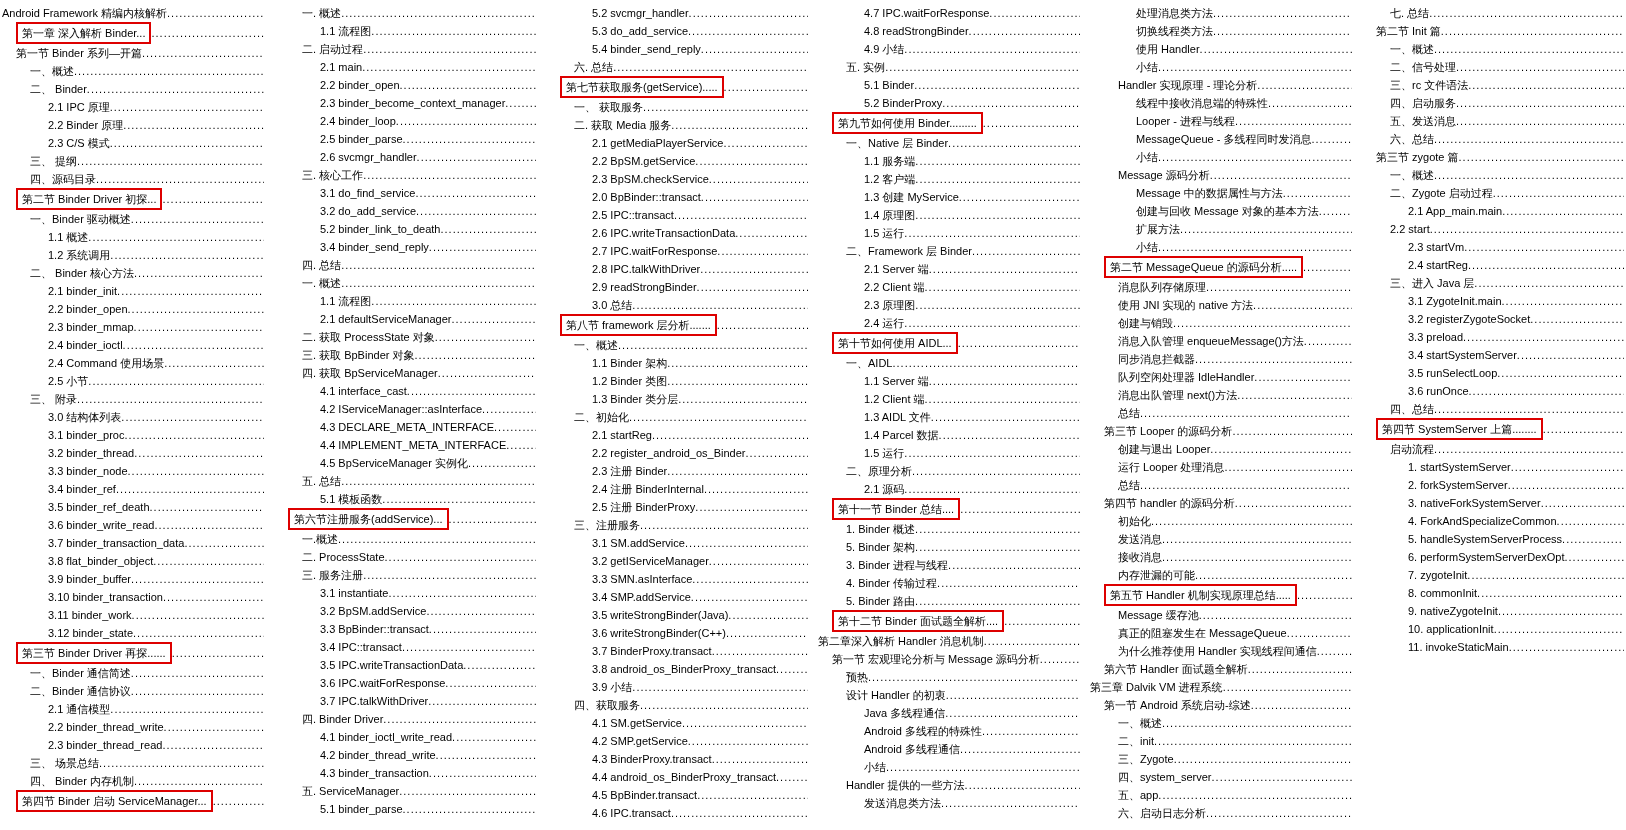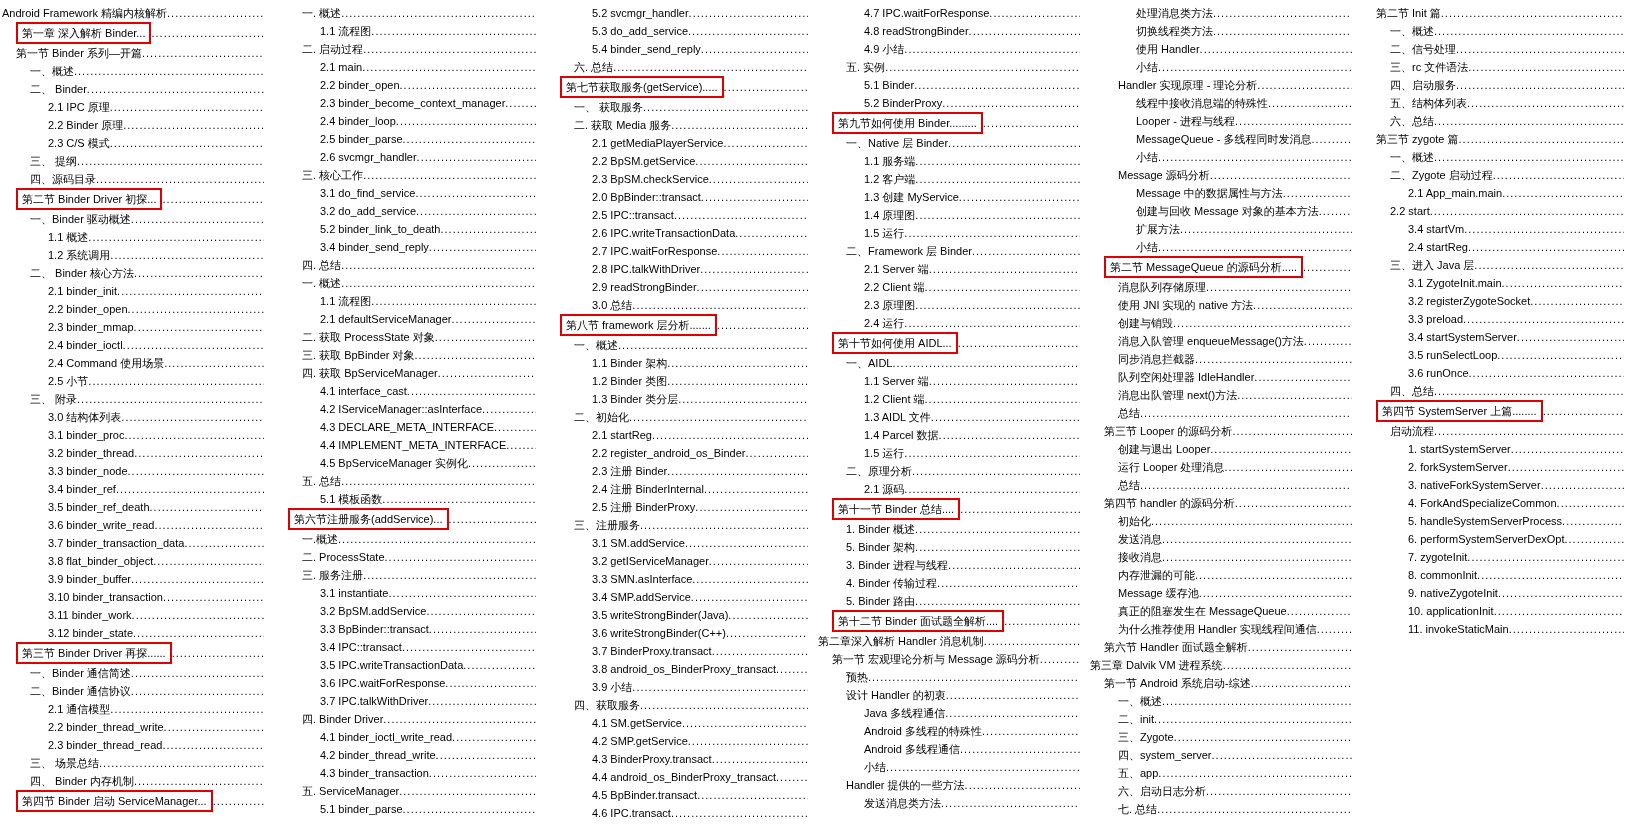--- a/index.html
+++ b/index.html
@@ -852,20 +852,24 @@
       <span class="dots"></span>
     </div>
     <div class="item ind2">
       <span class="txt">接收消息</span>
       <span class="dots"></span>
     </div>
     <div class="item ind2">
       <span class="txt">内存泄漏的可能</span>
       <span class="dots"></span>
     </div>
+    <div class="item ind1 hl">
+      <span class="txt">第五节 Handler 机制实现原理总结.....</span>
+      <span class="dots"></span>
+    </div>
     <div class="item ind2">
       <span class="txt">Message 缓存池</span>
       <span class="dots"></span>
     </div>
     <div class="item ind2">
       <span class="txt">真正的阻塞发生在 MessageQueue</span>
       <span class="dots"></span>
     </div>
     <div class="item ind2">
       <span class="txt">为什么推荐使用 Handler 实现线程间通信</span>
@@ -925,21 +929,21 @@
     </div>
     <div class="item ind2">
       <span class="txt">三、rc 文件语法</span>
       <span class="dots"></span>
     </div>
     <div class="item ind2">
       <span class="txt">四、启动服务</span>
       <span class="dots"></span>
     </div>
     <div class="item ind2">
-      <span class="txt">五、结构体列表</span>
+      <span class="txt">五、发送消息</span>
       <span class="dots"></span>
     </div>
     <div class="item ind2">
       <span class="txt">六、总结</span>
       <span class="dots"></span>
     </div>
     <div class="item ind1">
       <span class="txt">第三节 zygote 篇</span>
       <span class="dots"></span>
     </div>
@@ -953,21 +957,21 @@
     </div>
     <div class="item ind3">
       <span class="txt">2.1 App_main.main</span>
       <span class="dots"></span>
     </div>
     <div class="item ind2">
       <span class="txt">2.2 start</span>
       <span class="dots"></span>
     </div>
     <div class="item ind3">
-      <span class="txt">3.4 startVm</span>
+      <span class="txt">2.3 startVm</span>
       <span class="dots"></span>
     </div>
     <div class="item ind3">
       <span class="txt">2.4 startReg</span>
       <span class="dots"></span>
     </div>
     <div class="item ind2">
       <span class="txt">三、进入 Java 层</span>
       <span class="dots"></span>
     </div>

